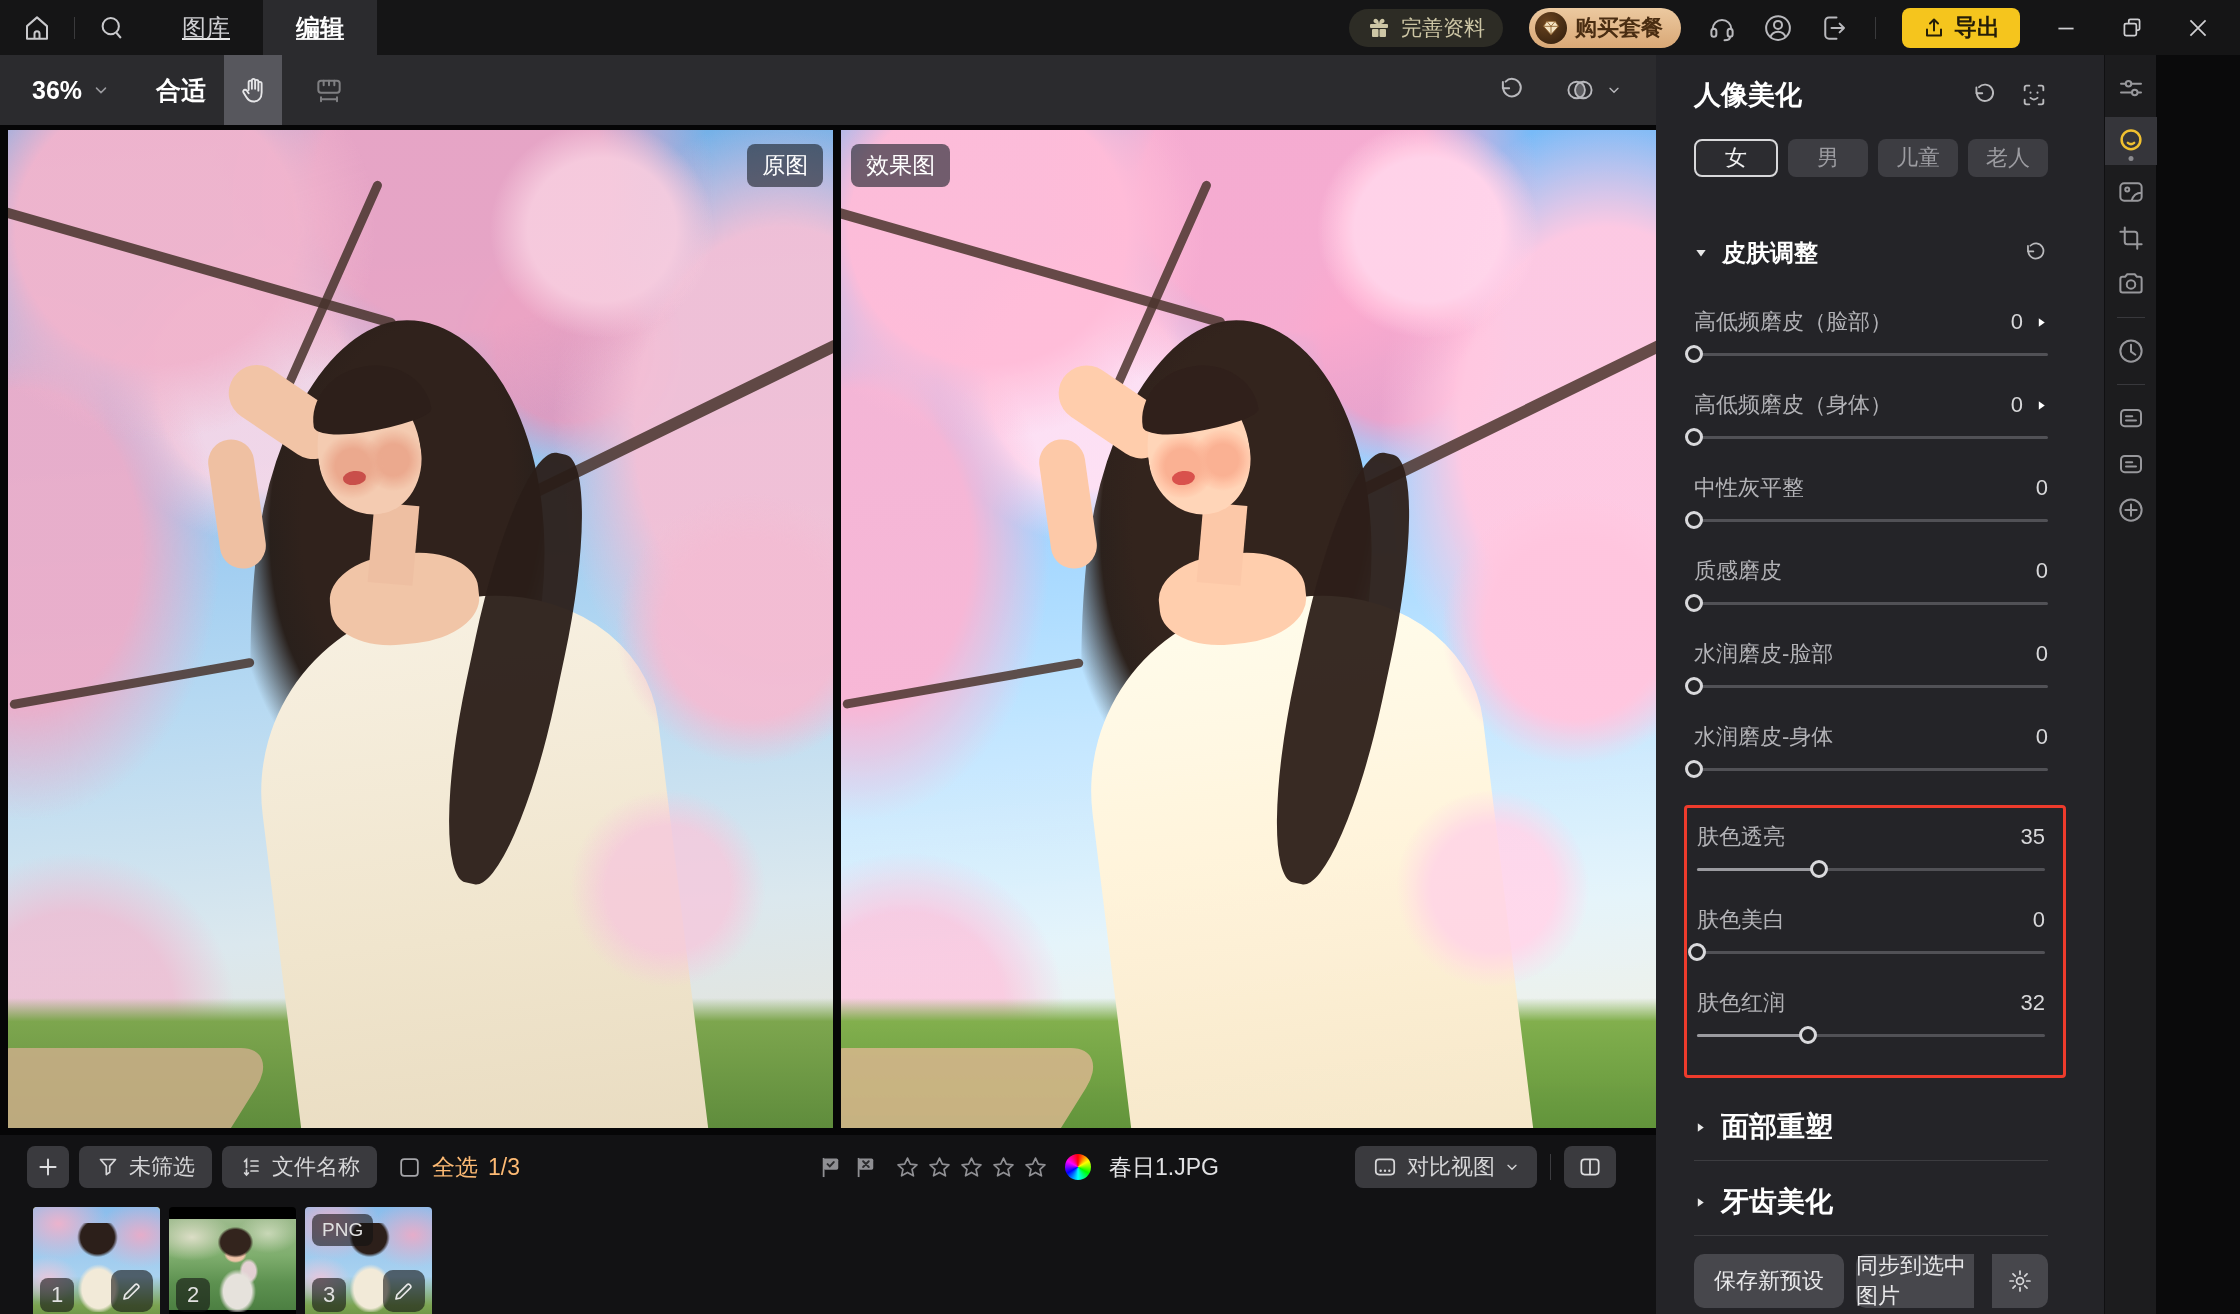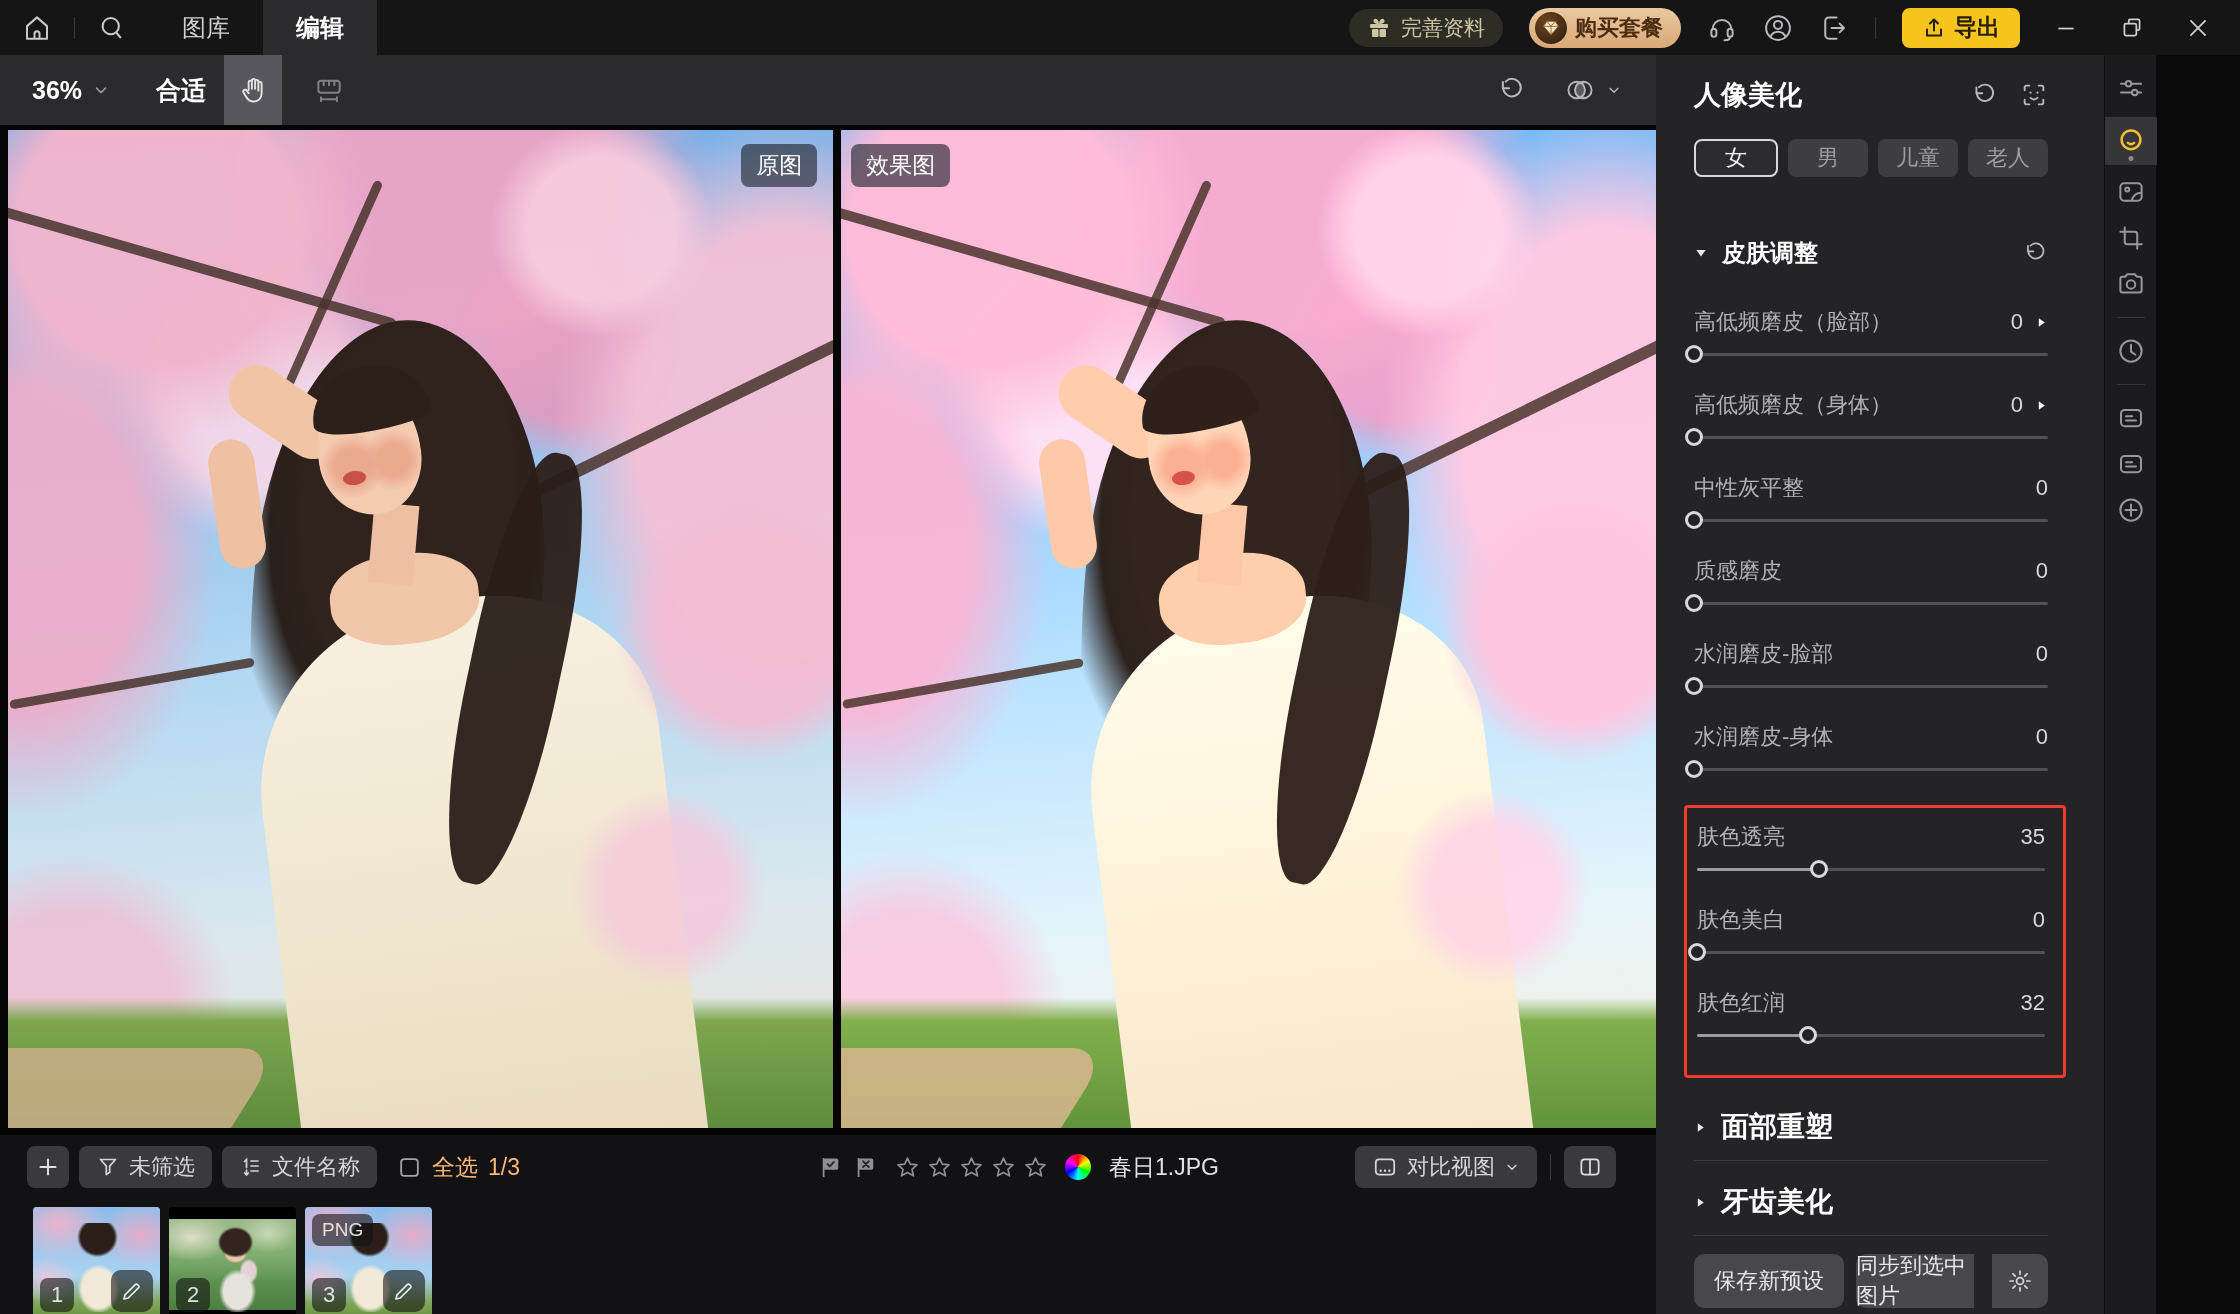--- a/index.html
+++ b/index.html
@@ -7,21 +7,21 @@
   .app {
     position:relative; width:2240px; height:1314px; overflow:hidden;
     background:#0a0a0b; color:#e8e8e8;
     font-family:"Liberation Sans","DejaVu Sans",sans-serif;
     display:flex; flex-direction:column;
   }
   svg { display:block; }
 
   
   .topbar { height:55px; background:#151516; display:flex; align-items:center; flex:0 0 auto; }
-  .tb-left { display:flex; align-items:center; height:100%; }
+  .tb-left { display:flex; align-items:center; height:100%;text-decoration:underline; }
   .tb-iconbtn { width:74px; height:100%; display:flex; align-items:center; justify-content:center; color:#c9c9cc; }
   .tb-div { width:1px; height:22px; background:#3a3a3c; }
   .tb-tab { height:100%; padding:0 33px; display:flex; align-items:center; font-size:24px; color:#cfcfd2; }
   .tb-tab.active { background:#2b2b2e; color:#fff; font-weight:bold; }
   .tb-right { margin-left:auto; display:flex; align-items:center; gap:26px; padding-right:22px; height:100%; }
   .pill-profile { height:38px; border-radius:19px; background:#2d2c25; color:#cdc6a5;
     display:flex; align-items:center; gap:10px; padding:0 18px; font-size:21px; }
   .pill-buy { height:40px; border-radius:20px; color:#4a2d12; font-size:22px; font-weight:bold;
     background:linear-gradient(180deg,#ecc9a0,#d9a876); display:flex; align-items:center; gap:8px; padding:0 18px 0 6px; }
   .buy-gem { width:32px; height:32px; border-radius:50%; background:radial-gradient(circle at 35% 30%,#6a4420,#2e1c0c);
@@ -93,21 +93,21 @@
     border-radius:50% 50% 60% 40%/ 80% 80% 20% 20%; transform:rotate(-9deg); }
   .lips { position:absolute; left:40.6%; top:34.2%; width:2.8%; height:1.4%; background:#c94f4a;
     border-radius:50%; transform:rotate(-7deg); }
   .neck { position:absolute; left:44%; top:37.5%; width:5.4%; height:8%; background:#eebfa2; transform:rotate(5deg); }
   .chest { position:absolute; left:39%; top:42.5%; width:18%; height:9%; background:#f1c5a7; border-radius:45%; transform:rotate(-6deg); }
   .dress { position:absolute; left:32%; top:47%; width:49%; height:56%;
     background:linear-gradient(180deg,#f7f0e1 0%,#f0e5cd 60%,#e9dcC1 100%);
     border-radius:48% 42% 0 0 / 34% 26% 0 0; transform:rotate(-7deg); }
   .photo-tag { position:absolute; top:14px; z-index:5; background:rgba(28,34,42,.62); color:#fff;
     font-size:23px; padding:6px 15px; border-radius:8px; }
-  .tag-right { right:16px;margin-left:24px; } .tag-left { left:10px; }
+  .tag-right { right:10px;margin-left:24px; } .tag-left { left:10px; }
 
   
   .bottombar { height:64px; display:flex; align-items:center; padding:0 40px 0 27px;
     background:#121214; position:relative; flex:0 0 auto; }
   .bb-left { display:flex; align-items:center; gap:10px; }
   .sq-btn { width:42px; height:42px; background:#3a3a3e; border-radius:8px; color:#dedee0;
     display:flex; align-items:center; justify-content:center; }
   .bb-pill { height:42px; background:#3a3a3e; border-radius:8px; color:#d6d6d8; font-size:22px;
     display:flex; align-items:center; gap:9px; padding:0 17px; }
   .chk-group { display:flex; align-items:center; gap:10px; margin-left:10px; color:#fdba74; font-size:23px; }

